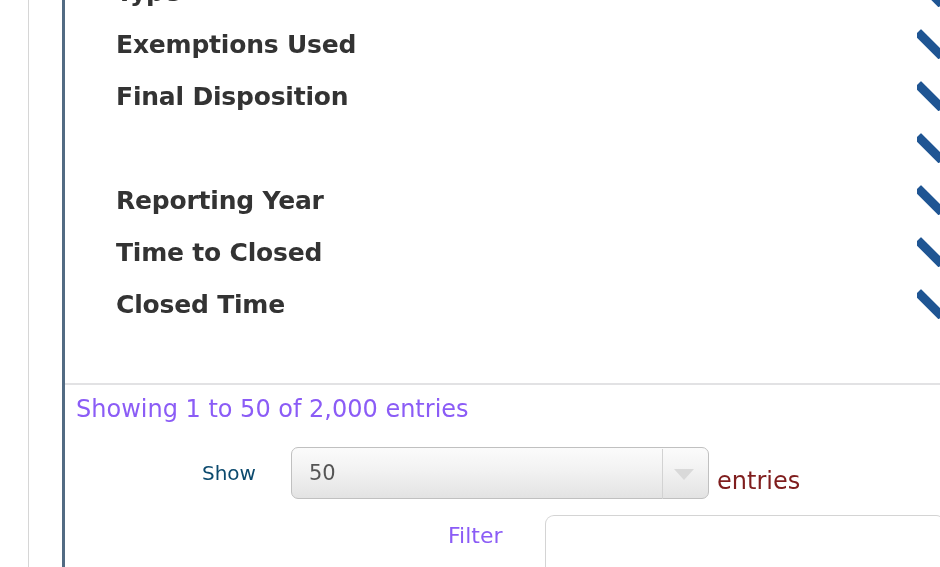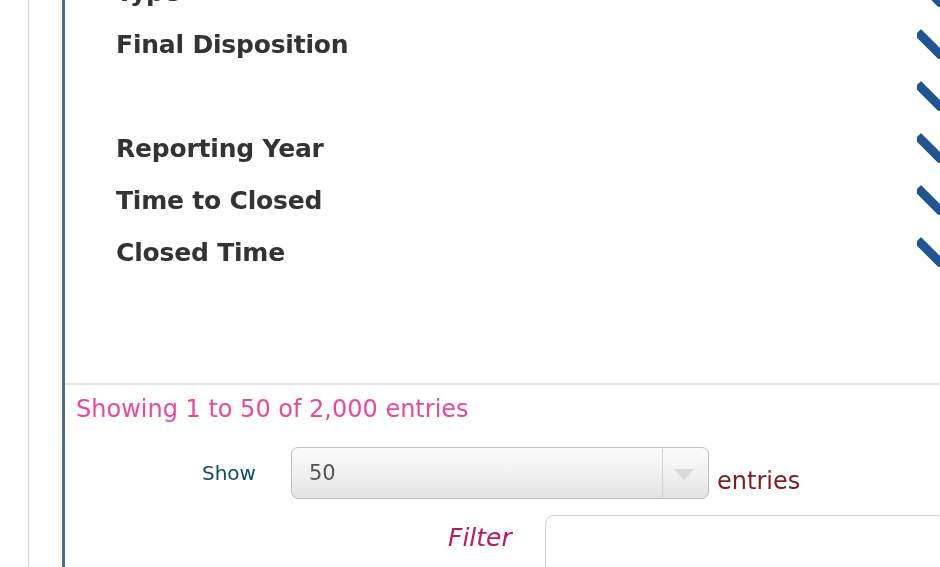--- a/index.html
+++ b/index.html
@@ -94,21 +94,21 @@
     width: 875px;
     height: 182px;
     background: #ffffff;
   }
 
   .showing-text {
     position: absolute;
     left: 11px;
     top: 10px;
     font-size: 24px;
-    color: #ec4899;
+    color: #8b5cf6;
     white-space: nowrap;
   }
 
   .length-row {
     position: absolute;
     left: 0;
     top: 70px;
     width: 875px;
     height: 58px;
   }
@@ -167,23 +167,22 @@
     position: absolute;
     left: 0;
     top: 130px;
     width: 875px;
     height: 52px;
   }
   .filter-label {
     position: absolute;
     left: 383px;
     top: 8px;
-    font-size: 25px;
-    color: #be185d;
-    font-style: italic;
+    font-size: 22px;
+    color: #8b5cf6;
   }
   .filter-input {
     position: absolute;
     left: 480px;
     top: 0px;
     width: 400px;
     height: 52px;
     border: 1px solid #d4d4d4;
     border-bottom: none;
     border-radius: 9px 9px 0 0;
@@ -204,20 +203,26 @@
 
 <div class="field-list">
 
   <div class="field-row">
     <span class="field-label">Type</span>
     <span class="field-caret">
         <i></i>
       </span>
   </div>
 
+  <div class="field-row">
+    <span class="field-label">Exemptions Used</span>
+    <span class="field-caret">
+        <i></i>
+      </span>
+  </div>
 
   <div class="field-row">
     <span class="field-label">Final Disposition</span>
     <span class="field-caret">
         <i></i>
       </span>
   </div>
 
   <div class="field-row">
     <span class="field-caret">

